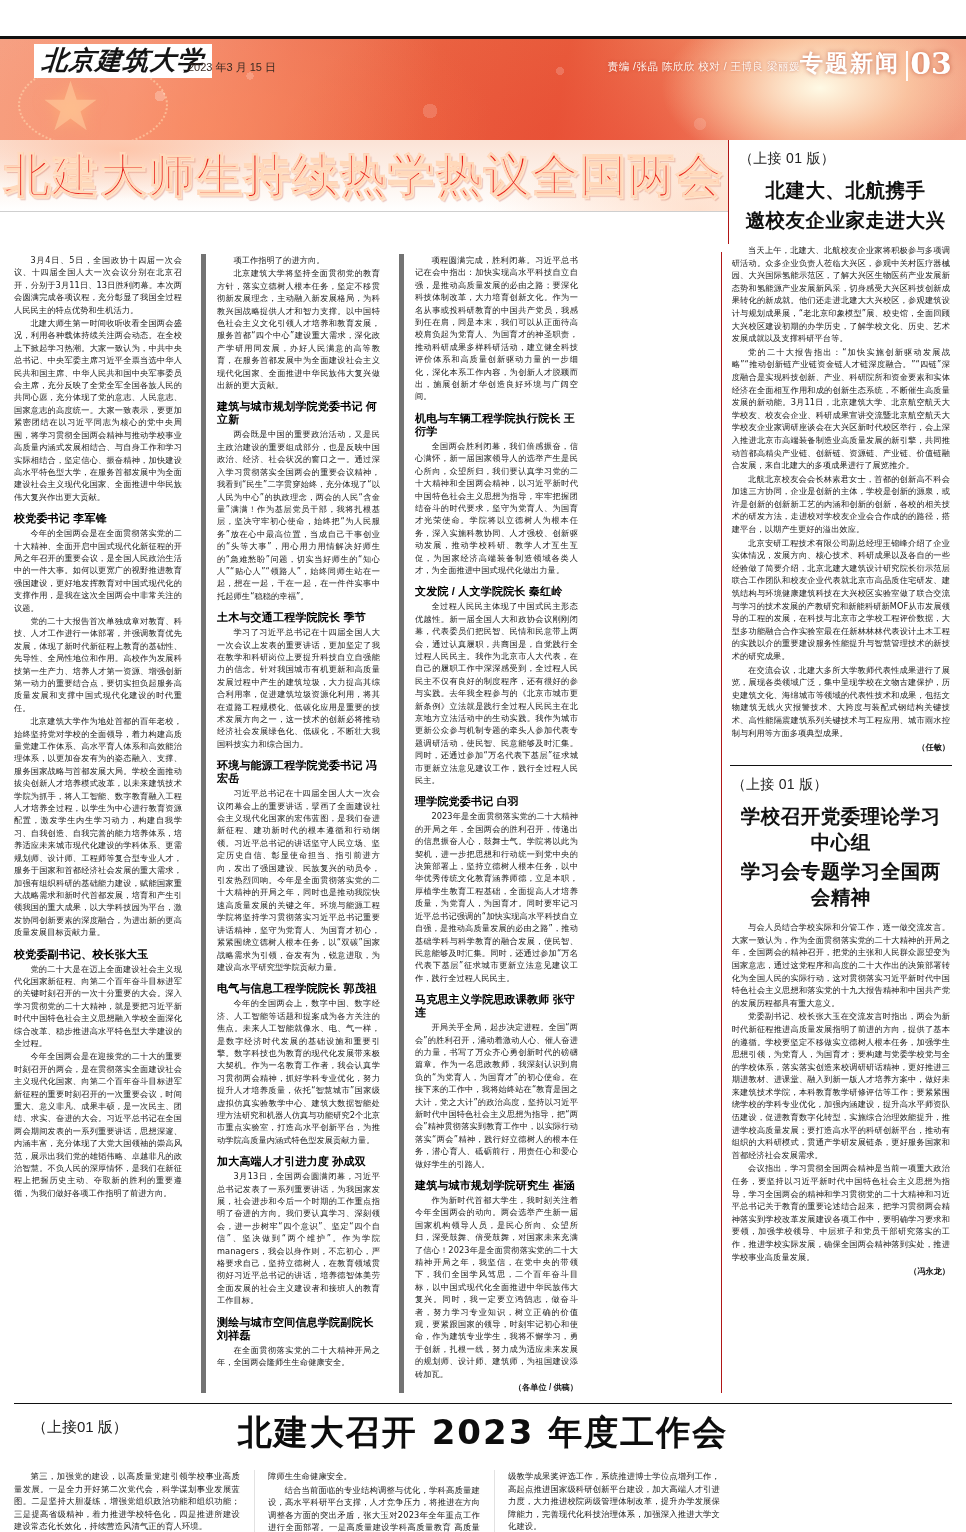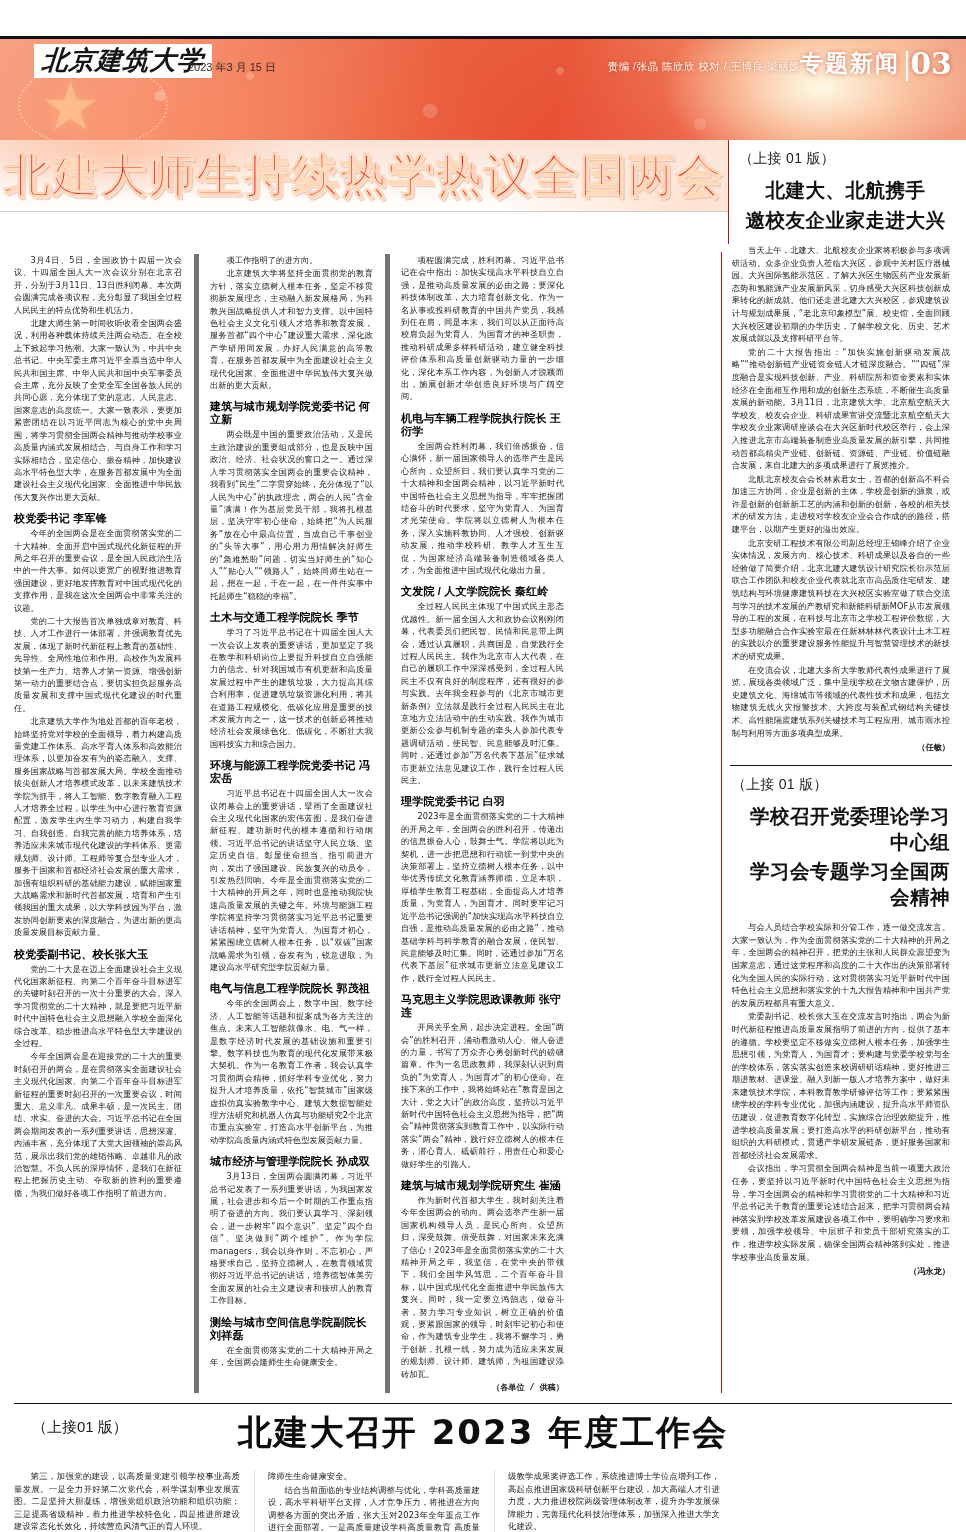--- a/index.html
+++ b/index.html
@@ -126,21 +126,21 @@
     padding: 0 14px 0 14px;
   }
   .left-zone { width: 704px; }
   .divider-v {
     width: 0; border-left: 1px solid #b11616;
     margin: 8px 8px 0 8px; align-self:stretch;
   }
   .right-zone { width: 224px; }
 
   .cols {
-    display:flex; gap:12px;
+    display:flex; gap:19px;
     padding-top:10px;
   }
   .col { width: 168px; }
 
   
   .col + .col { border-left: 5px solid #737373; padding-left: 11px; }
   .col + .col { width: 179px; }
 
   p.par {
     margin: 0 0 1px 0;
@@ -160,39 +160,38 @@
     line-height:13px;
     color:#000;
     letter-spacing:0.2px;
   }
   .sig {
     margin:2px 0 0 0;
     font-size:8.2px;
     text-align:right;
     font-weight:700;
     color:#1a1a1a;
-    font-family:Liberation Mono, monospace;
   }
 
   
   .side-article { padding: 0 2px; }
   .cont-note {
     font-size:14px; color:#222; margin: 4px 0 10px 0; letter-spacing:0.3px;
   }
   .side-head {
     text-align:center;
     font-family:"DejaVu Sans","Liberation Sans",sans-serif;
     font-weight:700;
     font-size:19.5px;
     line-height:26px;
     color:#111;
     margin: 0 0 10px 0;
     letter-spacing:0.5px;
   }
-  .side-head.left { text-align:right; }
+  .side-head.left { text-align:center; }
   .side-body p.par { font-size:8.2px; line-height:12.6px; }
   .side-sig { text-align:right; font-size:8.2px; font-weight:700; margin-top:3px; }
 
   .side-sep { height:1px; background:#111; margin: 12px 0 10px 0; }
 
   
   .bottom-sep {
     height:1px; background:#111; margin: 10px 14px 0 14px;
   }
   .bottom-wrap { position:relative; padding: 0 14px; }
@@ -276,21 +275,21 @@
 
           <h3 class="sub">土木与交通工程学院院长 季节</h3>
           <p class="par">学习了习近平总书记在十四届全国人大一次会议上发表的重要讲话，更加坚定了我在教学和科研岗位上要提升科技自立自强能力的信念。针对我国城市有机更新和高质量发展过程中产生的建筑垃圾，大力提高其综合利用率，促进建筑垃圾资源化利用，将其在道路工程规模化、低碳化应用是重要的技术发展方向之一，这一技术的创新必将推动经济社会发展绿色化、低碳化，不断壮大我国科技实力和综合国力。</p>
 
           <h3 class="sub">环境与能源工程学院党委书记 冯宏岳</h3>
           <p class="par">习近平总书记在十四届全国人大一次会议闭幕会上的重要讲话，擘画了全面建设社会主义现代化国家的宏伟蓝图，是我们奋进新征程、建功新时代的根本遵循和行动纲领。习近平总书记的讲话坚守人民立场、坚定历史自信、彰显使命担当、指引前进方向，发出了强国建设、民族复兴的动员令，引发热烈回响。今年是全面贯彻落实党的二十大精神的开局之年，同时也是推动我院快速高质量发展的关键之年。环境与能源工程学院将坚持学习贯彻落实习近平总书记重要讲话精神，坚守为党育人、为国育才初心，紧紧围绕立德树人根本任务，以“双碳”国家战略需求为引领，奋发有为，锐意进取，为建设高水平研究型学院贡献力量。</p>
 
           <h3 class="sub">电气与信息工程学院院长 郭茂祖</h3>
           <p class="par">今年的全国两会上，数字中国、数字经济、人工智能等话题和提案成为各方关注的焦点。未来人工智能就像水、电、气一样，是数字经济时代发展的基础设施和重要引擎。数字科技也为教育的现代化发展带来极大契机。作为一名教育工作者，我会认真学习贯彻两会精神，抓好学科专业优化，努力提升人才培养质量，依托“智慧城市”国家级虚拟仿真实验教学中心、建筑大数据智能处理方法研究和机器人仿真与功能研究2个北京市重点实验室，打造高水平创新平台，为推动学院高质量内涵式特色型发展贡献力量。</p>
 
-          <h3 class="sub">城市经济与管理学院院长 孙成双</h3>
+          <h3 class="sub">加大高端人才引进力度 孙成双</h3>
           <p class="par">3月13日，全国两会圆满闭幕，习近平总书记发表了一系列重要讲话，为我国家发展，社会进步和今后一个时期的工作重点指明了奋进的方向。我们要认真学习、深刻领会，进一步树牢“四个意识”、坚定“四个自信”、坚决做到“两个维护”。作为学院managers，我会以身作则，不忘初心，严格要求自己，坚持立德树人，在教育领域贯彻好习近平总书记的讲话，培养德智体美劳全面发展的社会主义建设者和接班人的教育工作目标。</p>
 
           <h3 class="sub">测绘与城市空间信息学院副院长 刘祥磊</h3>
           <p class="par">在全面贯彻落实党的二十大精神开局之年，全国两会隆师生生命健康安全。</p>
         </div>
 
         <div class="col">
           <p class="par">项程圆满完成，胜利闭幕。习近平总书记在会中指出：加快实现高水平科技自立自强，是推动高质量发展的必由之路；要深化科技体制改革，大力培育创新文化。作为一名从事或投科研教育的中国共产党员，我感到任在肩，同是本末，我们可以从正面待高校肩负起为党育人、为国育才的神圣职责，推动科研成果多样科研活动，建立健全科技评价体系和高质量创新驱动力量的一步细化，深化本系工作内容，为创新人才脱颖而出，施展创新才华创造良好环境与广阔空间。</p>
 
           <h3 class="sub">机电与车辆工程学院执行院长 王衍学</h3>

